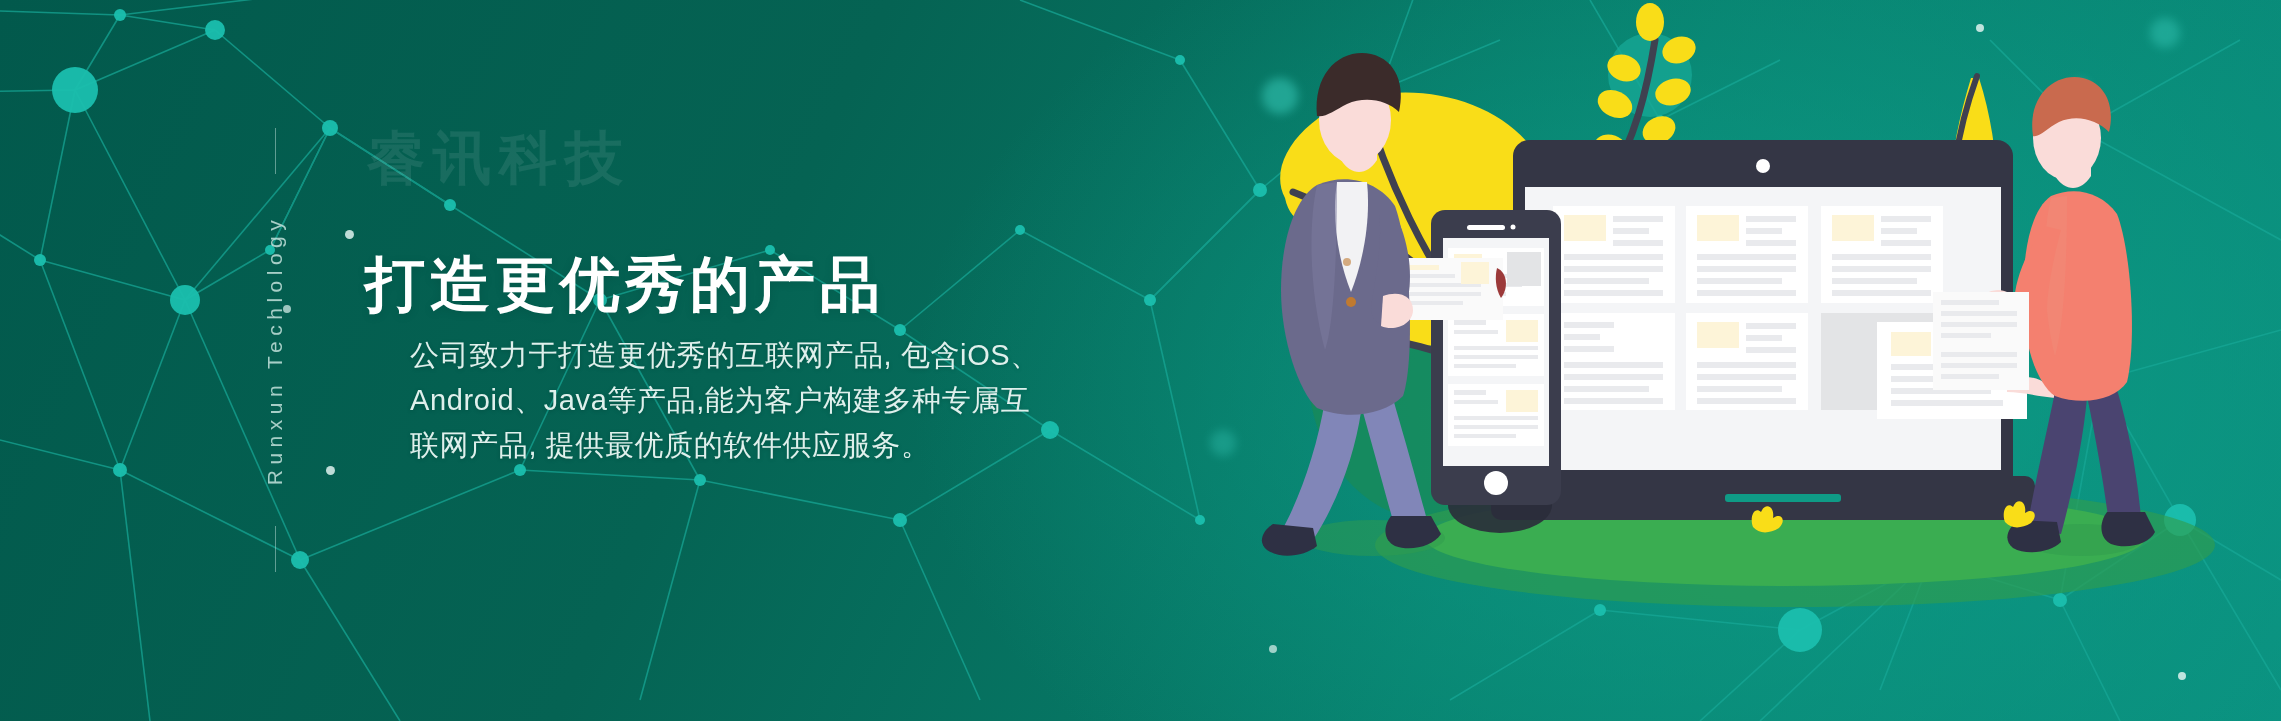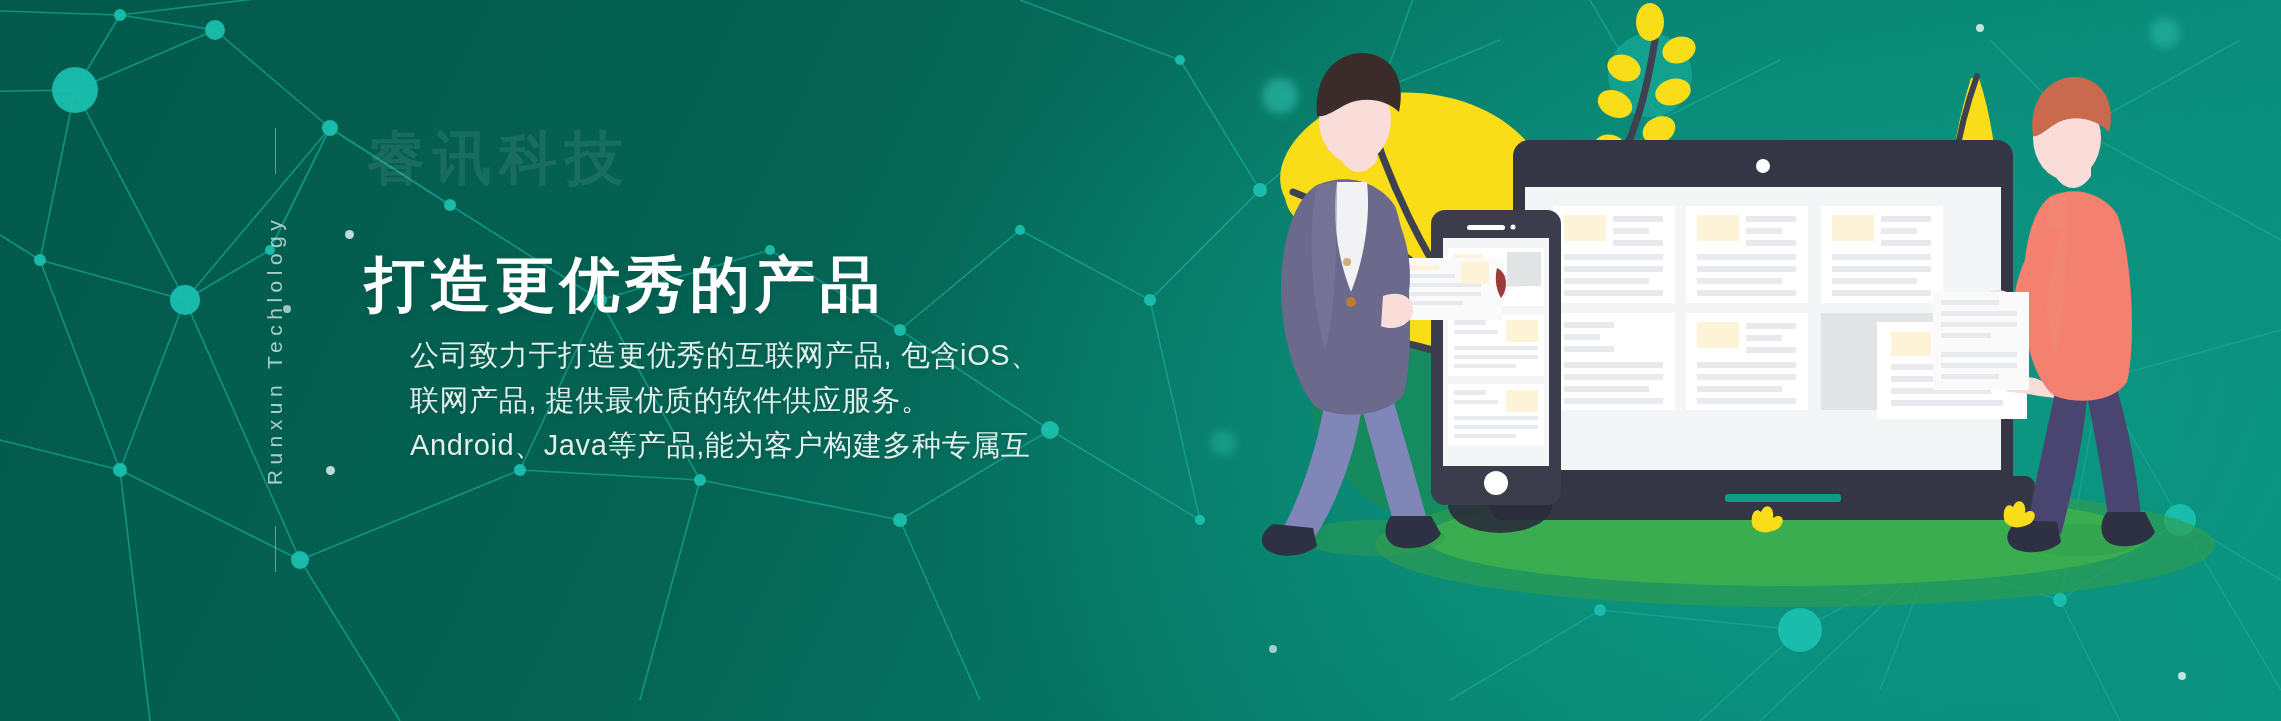--- a/index.html
+++ b/index.html
@@ -196,22 +196,22 @@
     <span class="vtext">Runxun Techlology</span>
     <span class="vline b"></span>
   </div>
 
   <div id="watermark">睿讯科技</div>
 
   <h1 id="headline">打造更优秀的产品</h1>
 
   <div id="paragraph">
     <div>公司致力于打造更优秀的互联网产品, 包含iOS、</div>
+    <div>Android、Java等产品,能为客户构建多种专属互</div>
     <div>联网产品, 提供最优质的软件供应服务。</div>
-    <div>Android、Java等产品,能为客户构建多种专属互</div>
   </div>
 
   <svg id="illustration" viewBox="0 0 1026 721">
 
     <g>
       <path d="M150 165 C 60 210, 35 330, 60 420 C 85 510, 175 545, 235 505
                C 300 462, 305 350, 280 270 C 258 196, 215 140, 150 165 Z" fill="#1f8a4d" opacity="0.55"></path>
       <path d="M232 160 C 300 130, 390 170, 400 240 C 410 320, 330 360, 268 340
                C 206 320, 178 190, 232 160 Z" fill="#34a855" opacity="0.5"></path>
       <circle cx="395" cy="75" r="42" fill="#17a897" opacity="0.75"></circle>

